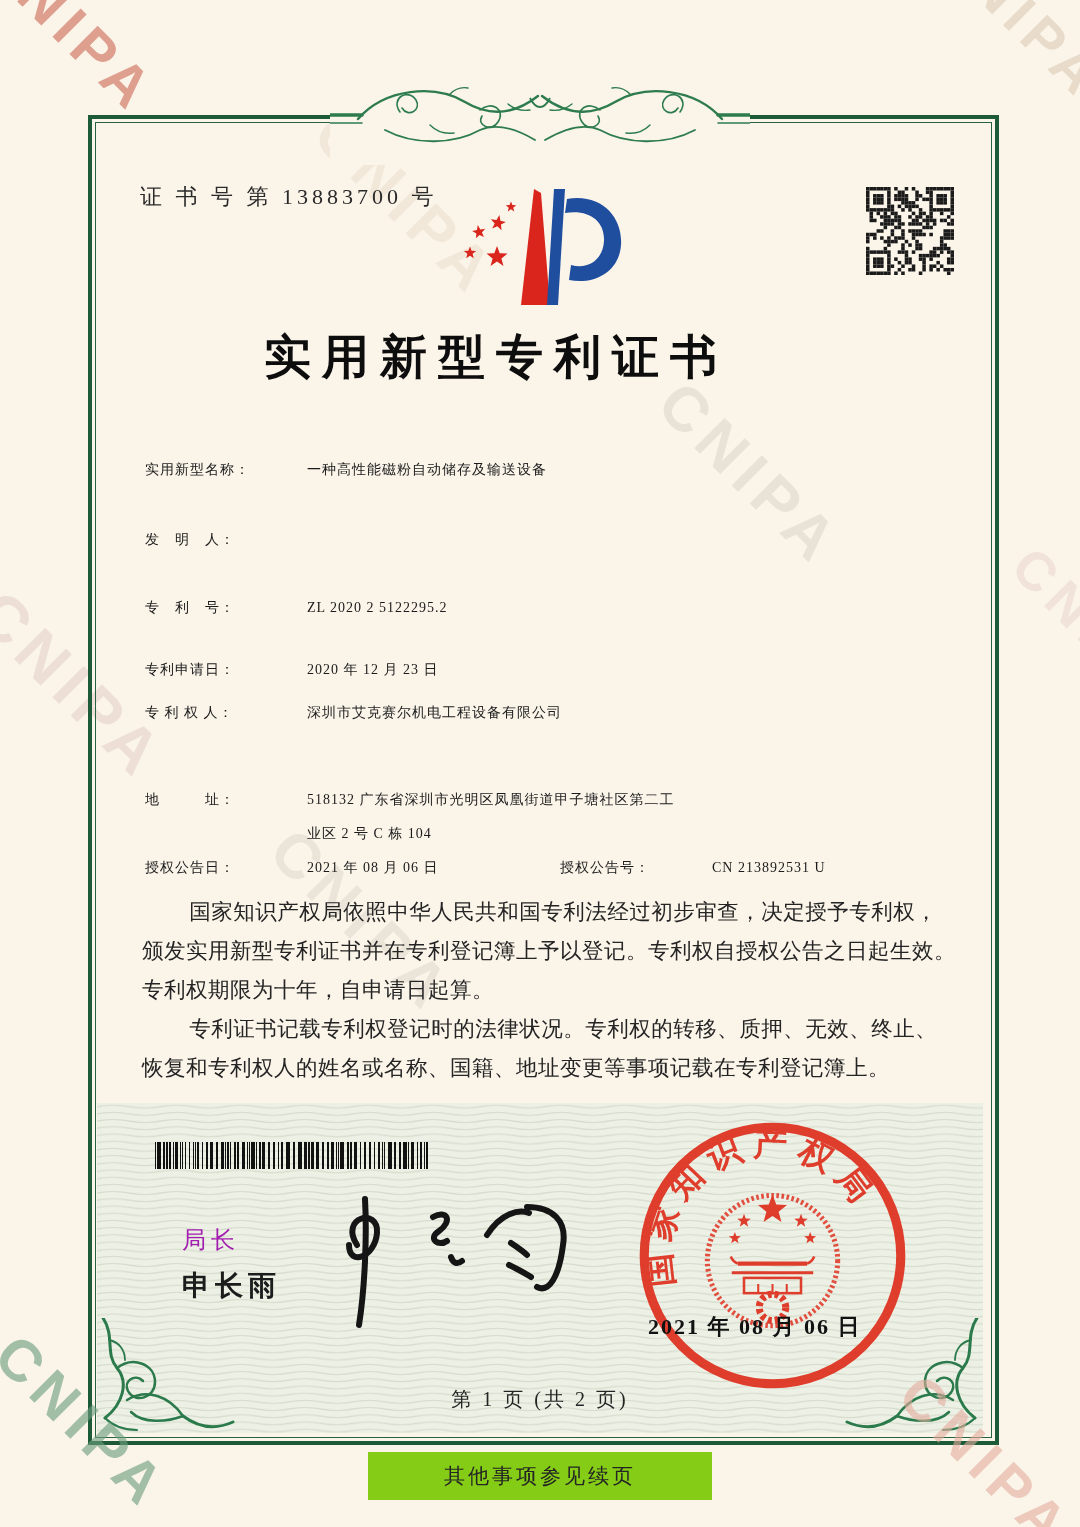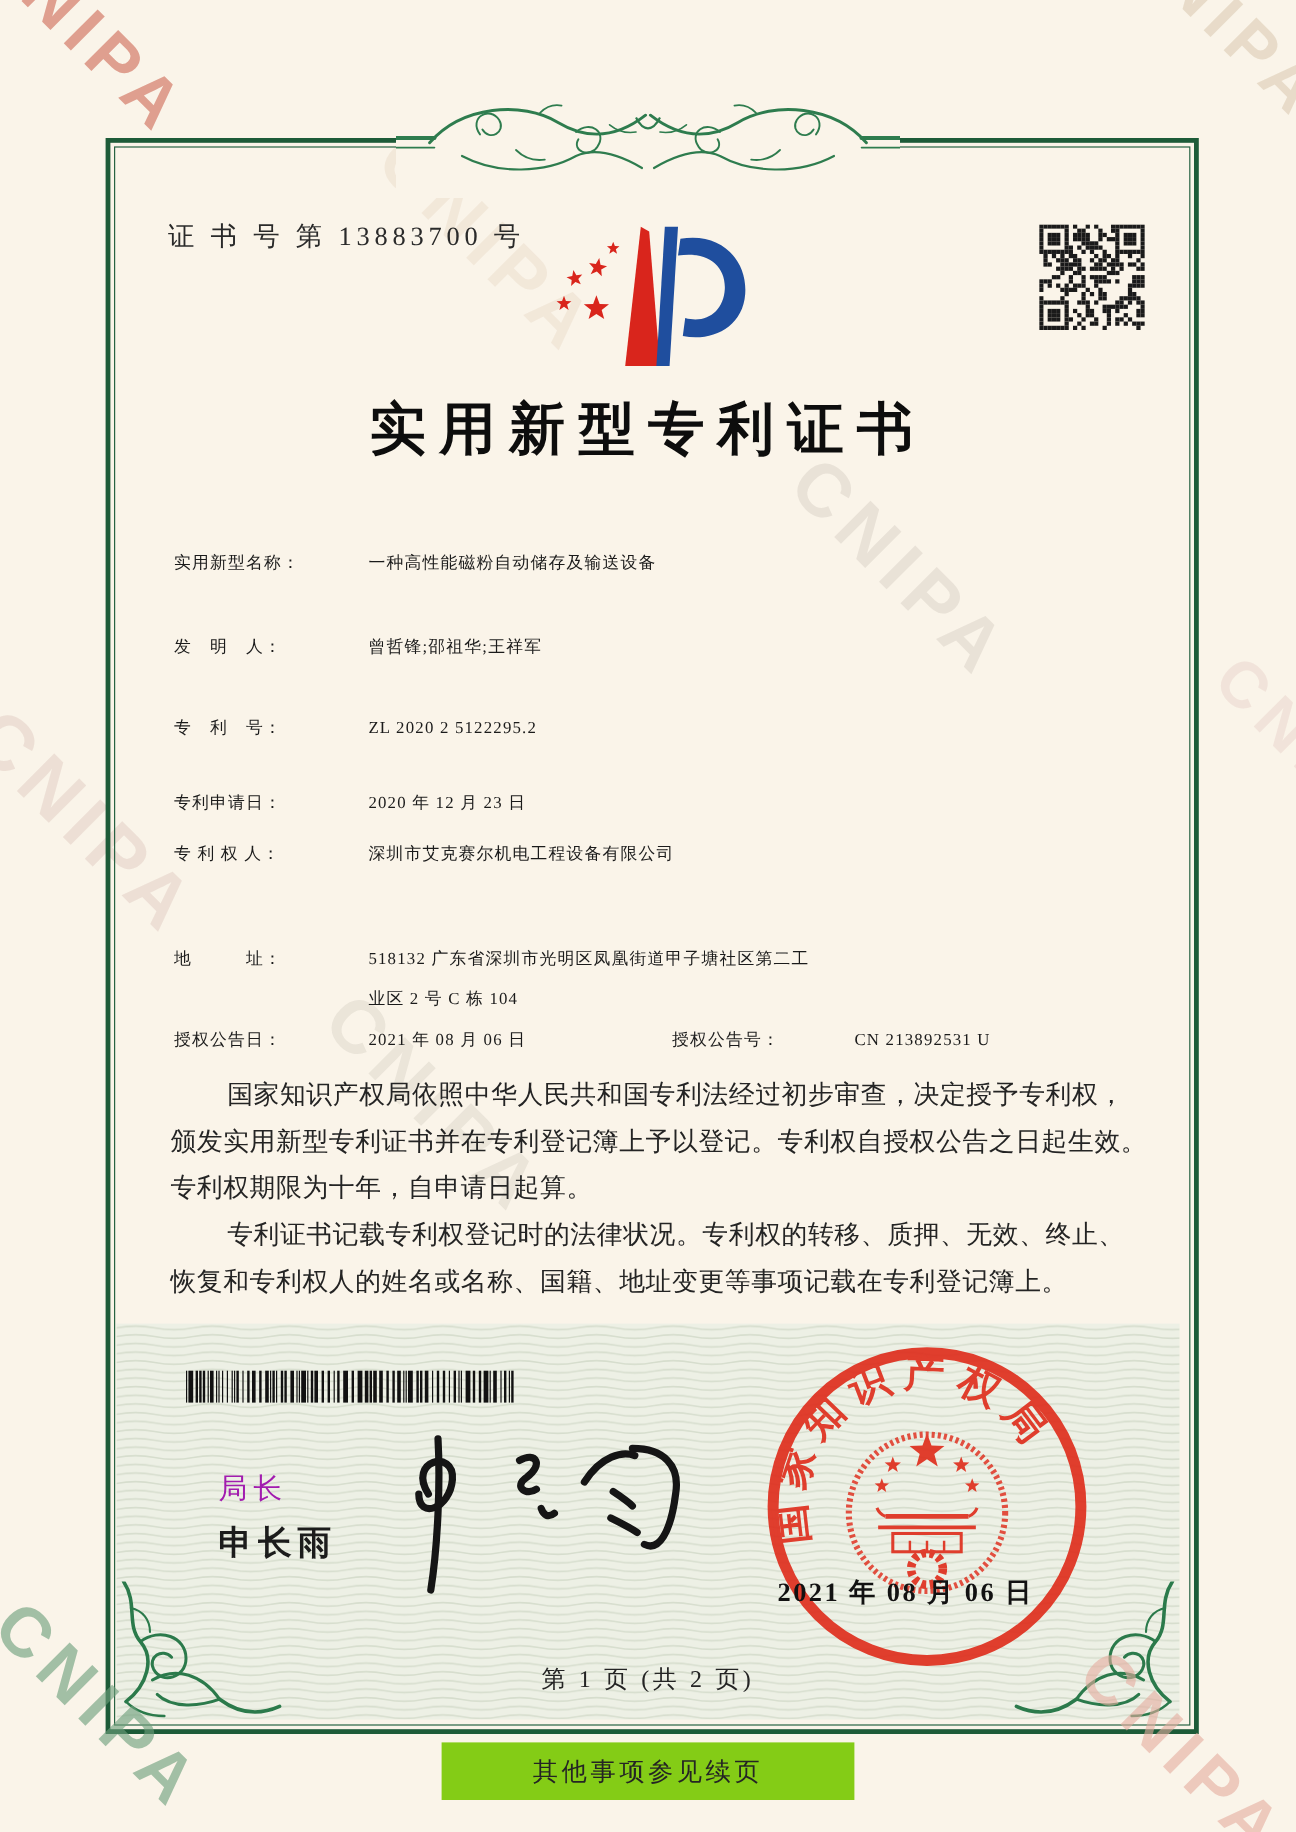--- a/index.html
+++ b/index.html
@@ -52,21 +52,21 @@
   .orn-bl{left:93px;top:1318px;}
   .orn-br{left:837px;top:1318px;transform:scaleX(-1);}
   
   .cert-no{
     position:absolute;left:140px;top:182px;z-index:4;
     font-size:22px;letter-spacing:4px;color:#2a2a2a;
   }
   .logo{position:absolute;left:455px;top:183px;width:175px;height:142px;z-index:4;}
   .qr{position:absolute;left:866px;top:187px;width:88px;height:88px;z-index:4;}
   .title{
-    position:absolute;left:0;width:1080px;top:326px;z-index:4;
+    position:absolute;left:0;width:992px;top:326px;z-index:4;
     text-align:center;font-size:47px;font-weight:700;letter-spacing:11px;color:#0d0d0d;
   }
   
   .row{
     position:absolute;left:145px;width:815px;display:flex;z-index:4;
     font-size:14px;line-height:34px;color:#1b1b1b;
   }
   .row .label{flex:none;width:162px;letter-spacing:1px;}
   .row .value{flex:1;white-space:pre-line;letter-spacing:1px;}
   .r1{top:453px}.r2{top:523px}.r3{top:591px}.r4{top:653px}
@@ -508,21 +508,20 @@
 </div>
 
 <div class="title">实用新型专利证书</div>
 
 <div class="row r1">
   <span class="label">实用新型名称：</span>
   <span class="value">一种高性能磁粉自动储存及输送设备</span>
 </div>
 <div class="row r2">
   <span class="label">发　明　人：</span>
-  <span class="value">曾哲锋;邵祖华;王祥军</span>
 </div>
 <div class="row r3">
   <span class="label">专　利　号：</span>
   <span class="value">ZL 2020 2 5122295.2</span>
 </div>
 <div class="row r4">
   <span class="label">专利申请日：</span>
   <span class="value">2020 年 12 月 23 日</span>
 </div>
 <div class="row r5">

